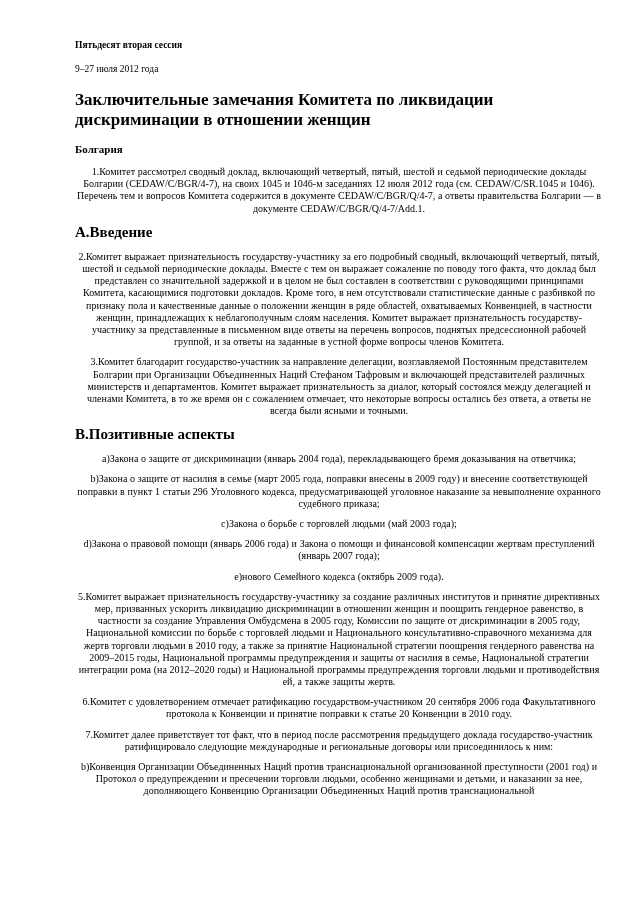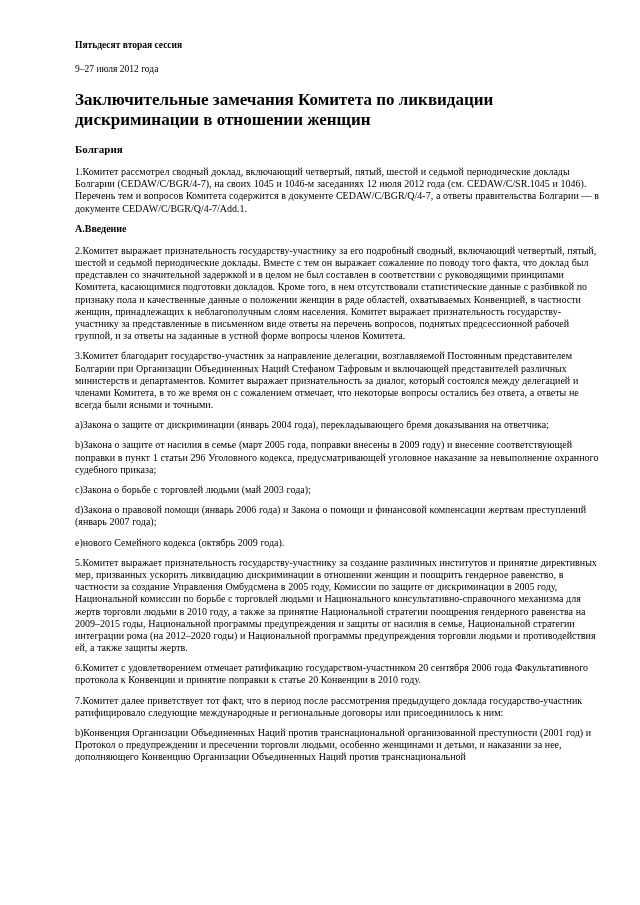--- a/index.html
+++ b/index.html
@@ -40,25 +40,25 @@
   .country-heading {
     font-size: 11px;
     font-weight: bold;
     margin: 0 0 10px 0;
     line-height: 1.2;
   }
   .para {
     font-size: 10px;
     line-height: 1.22;
     margin: 0 0 8px 0;
-    text-align: left;
+    text-align: center;
     word-spacing: 0.2px;
   }
   .section-heading {
-    font-size: 10px;
+    font-size: 15px;
     font-weight: bold;
     margin: 3px 0 10px 0;
     line-height: 1.2;
   }
 </style>
 </head>
 <body>
 
 <div class="page">
 
@@ -71,20 +71,21 @@
   <h2 class="country-heading">Болгария</h2>
 
   <p class="para">1.Комитет рассмотрел сводный доклад, включающий четвертый, пятый, шестой и седьмой периодические доклады Болгарии (CEDAW/C/BGR/4-7), на своих 1045 и 1046-м заседаниях 12 июля 2012 года (см. CEDAW/C/SR.1045 и 1046). Перечень тем и вопросов Комитета содержится в документе CEDAW/C/BGR/Q/4-7, а ответы правительства Болгарии — в документе CEDAW/C/BGR/Q/4-7/Add.1.</p>
 
   <h3 class="section-heading">А.Введение</h3>
 
   <p class="para">2.Комитет выражает признательность государству-участнику за его подробный сводный, включающий четвертый, пятый, шестой и седьмой периодические доклады. Вместе с тем он выражает сожаление по поводу того факта, что доклад был представлен со значительной задержкой и в целом не был составлен в соответствии с руководящими принципами Комитета, касающимися подготовки докладов. Кроме того, в нем отсутствовали статистические данные с разбивкой по признаку пола и качественные данные о положении женщин в ряде областей, охватываемых Конвенцией, в частности женщин, принадлежащих к неблагополучным слоям населения. Комитет выражает признательность государству-участнику за представленные в письменном виде ответы на перечень вопросов, поднятых предсессионной рабочей группой, и за ответы на заданные в устной форме вопросы членов Комитета.</p>
 
   <p class="para">3.Комитет благодарит государство-участник за направление делегации, возглавляемой Постоянным представителем Болгарии при Организации Объединенных Наций Стефаном Тафровым и включающей представителей различных министерств и департаментов. Комитет выражает признательность за диалог, который состоялся между делегацией и членами Комитета, в то же время он с сожалением отмечает, что некоторые вопросы остались без ответа, а ответы не всегда были ясными и точными.</p>
 
+  <h3 class="section-heading">В.Позитивные аспекты</h3>
 
 
   <p class="para">a)Закона о защите от дискриминации (январь 2004 года), перекладывающего бремя доказывания на ответчика;</p>
 
   <p class="para">b)Закона о защите от насилия в семье (март 2005 года, поправки внесены в 2009 году) и внесение соответствующей поправки в пункт 1 статьи 296 Уголовного кодекса, предусматривающей уголовное наказание за невыполнение охранного судебного приказа;</p>
 
   <p class="para">c)Закона о борьбе с торговлей людьми (май 2003 года);</p>
 
   <p class="para">d)Закона о правовой помощи (январь 2006 года) и Закона о помощи и финансовой компенсации жертвам преступлений (январь 2007 года);</p>
 

